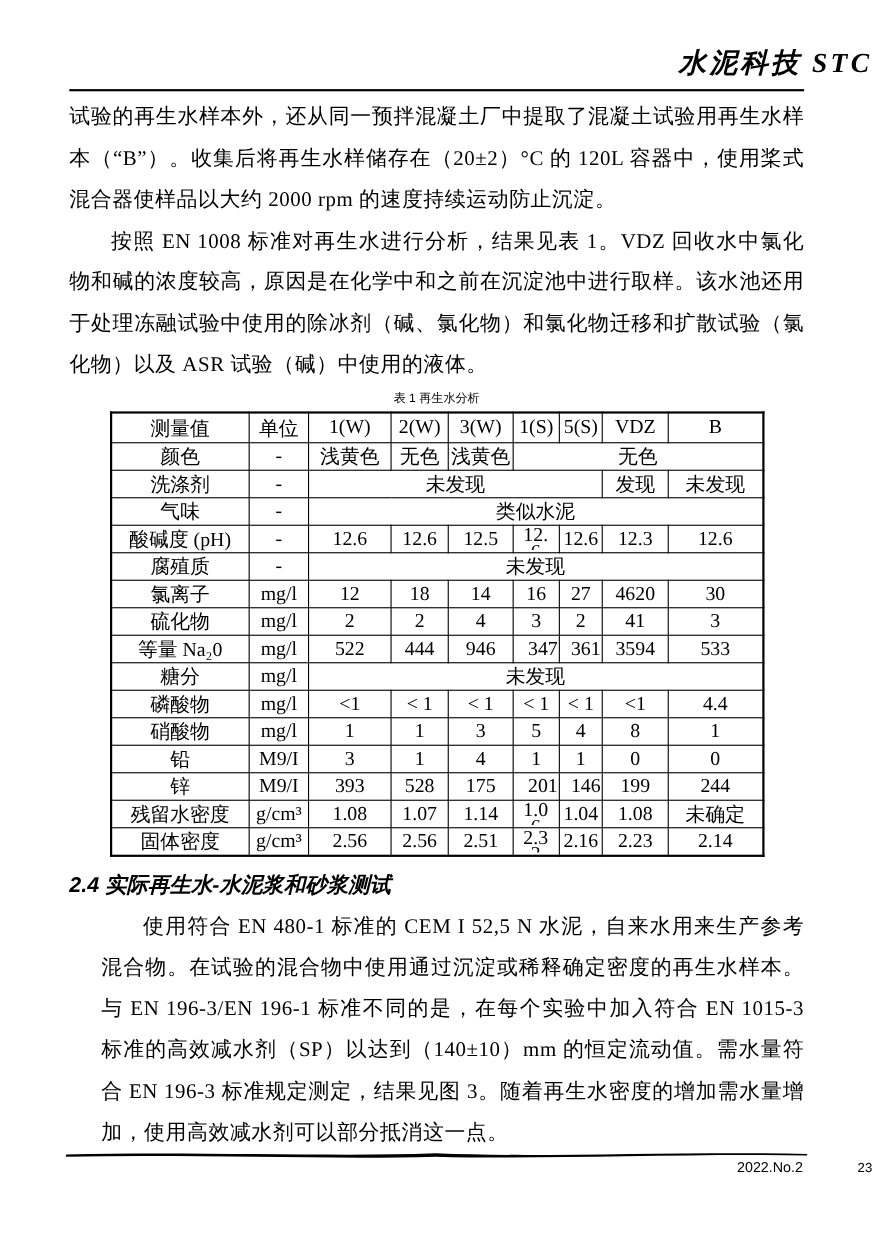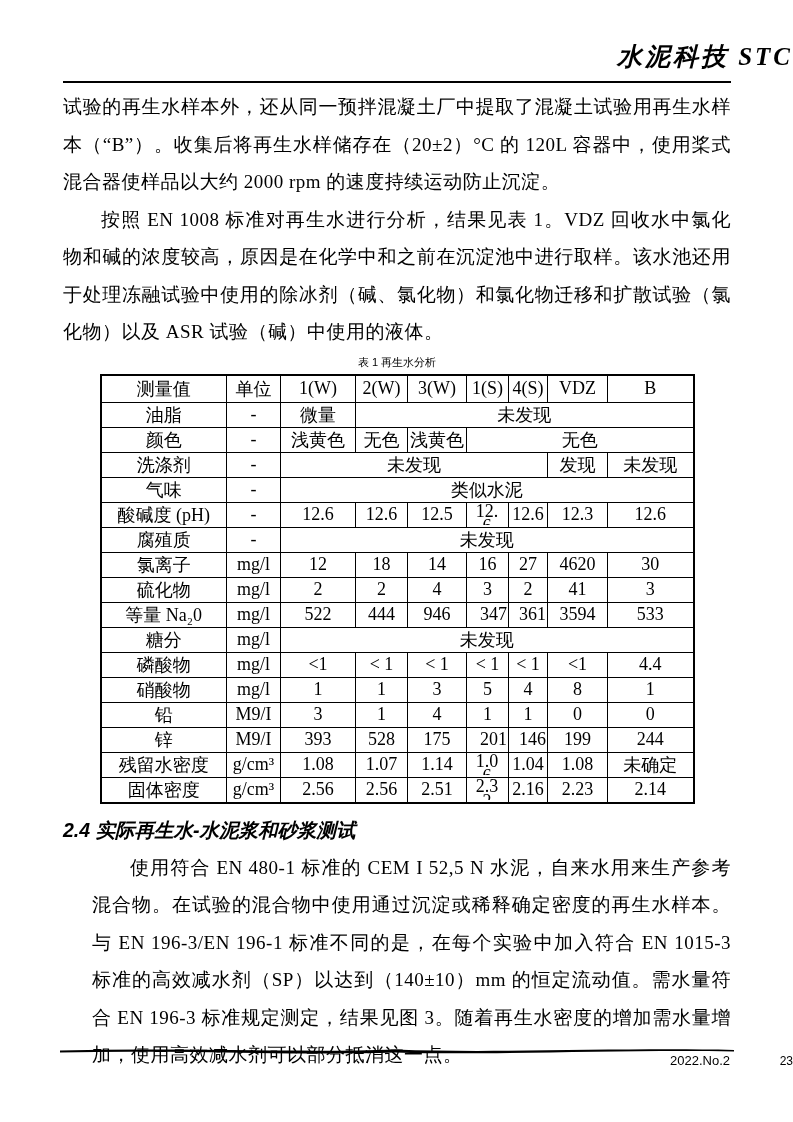--- a/index.html
+++ b/index.html
@@ -108,32 +108,26 @@
           <col style="width: 86px;">
         </colgroup>
         <thead>
           <tr>
             <th>测量值</th>
             <th>单位</th>
             <th>1(W)</th>
             <th>2(W)</th>
             <th>3(W)</th>
             <th>1(S)</th>
-            <th>4(S)</th>
+            <th>5(S)</th>
             <th>VDZ</th>
             <th>B</th>
           </tr>
         </thead>
         <tbody>
-          <tr>
-            <td>油脂</td>
-            <td>-</td>
-            <td>微量</td>
-            <td colspan="6">未发现</td>
-          </tr>
           <tr>
             <td>颜色</td>
             <td>-</td>
             <td>浅黄色</td>
             <td>无色</td>
             <td>浅黄色</td>
             <td colspan="4">无色</td>
           </tr>
           <tr>
             <td>洗涤剂</td>

